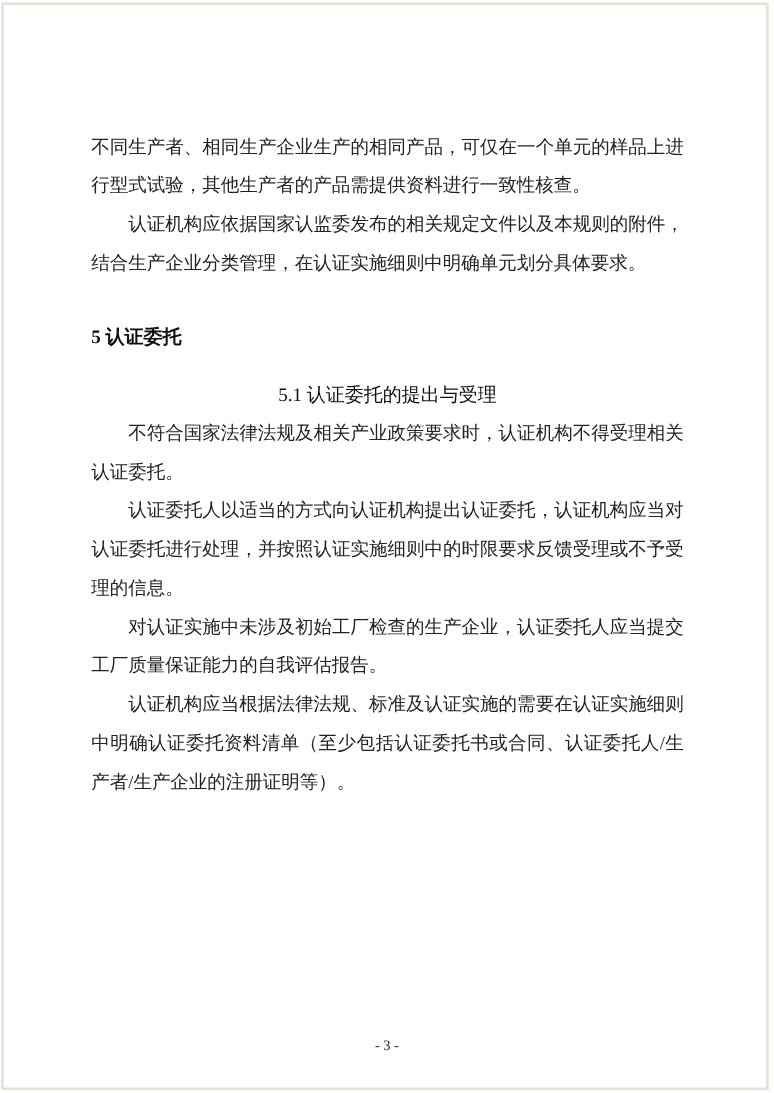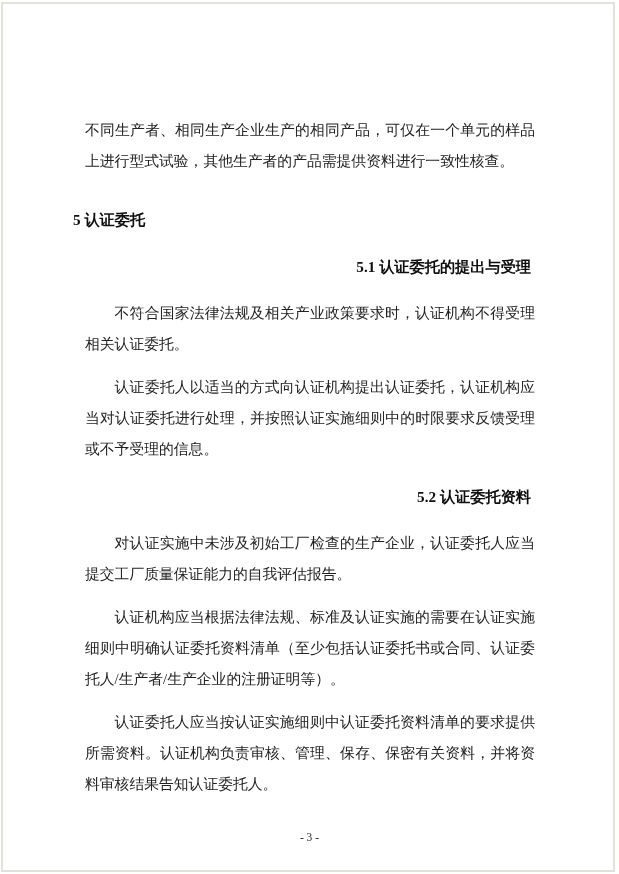--- a/index.html
+++ b/index.html
@@ -29,42 +29,42 @@
     position: absolute;
     left: 73px;
     top: 103px;
     width: 474px;
     font-size: 14.8px;
     line-height: 31px;
     text-align: justify;
     color: #222222;
   }
   .para {
-    margin: 12px;
+    margin: 0;
     text-indent: 2em;
   }
   .para.no-indent {
     text-indent: 0;
   }
   .h-sec {
     margin: 27px 0 16px 0;
     font-size: 15.2px;
     font-weight: 700;
     line-height: 31px;
     color: #0f0f0f;
     text-align: left;
     text-indent: 0;
   }
   .h-sub {
-    margin: 16px;
+    margin: 0;
     font-size: 15.2px;
-    font-weight: 700;
+    font-weight: 400;
     line-height: 31px;
     color: #0f0f0f;
-    text-align: right;
+    text-align: center;
     text-indent: 0;
   }
   .footer {
     position: absolute;
     left: 0;
     right: 0;
     top: 829px;
     text-align: center;
     font-size: 11.5px;
     line-height: 16px;
@@ -75,36 +75,35 @@
 <body>
 
 <div class="page">
 
   <div class="page-border"></div>
 
   <main class="content">
 
     <p class="para no-indent">不同生产者、相同生产企业生产的相同产品，可仅在一个单元的样品上进行型式试验，其他生产者的产品需提供资料进行一致性核查。</p>
 
+    <p class="para">认证机构应依据国家认监委发布的相关规定文件以及本规则的附件，结合生产企业分类管理，在认证实施细则中明确单元划分具体要求。</p>
 
     <h2 class="h-sec">5 认证委托</h2>
 
     <h3 class="h-sub">5.1 认证委托的提出与受理</h3>
 
     <p class="para">不符合国家法律法规及相关产业政策要求时，认证机构不得受理相关认证委托。</p>
 
     <p class="para">认证委托人以适当的方式向认证机构提出认证委托，认证机构应当对认证委托进行处理，并按照认证实施细则中的时限要求反馈受理或不予受理的信息。</p>
 
-    <h3 class="h-sub">5.2 认证委托资料</h3>
 
     <p class="para">对认证实施中未涉及初始工厂检查的生产企业，认证委托人应当提交工厂质量保证能力的自我评估报告。</p>
 
     <p class="para">认证机构应当根据法律法规、标准及认证实施的需要在认证实施细则中明确认证委托资料清单（至少包括认证委托书或合同、认证委托人/生产者/生产企业的注册证明等）。</p>
 
-    <p class="para">认证委托人应当按认证实施细则中认证委托资料清单的要求提供所需资料。认证机构负责审核、管理、保存、保密有关资料，并将资料审核结果告知认证委托人。</p>
 
   </main>
 
   <footer class="footer">
     <span>- 3 -</span>
   </footer>
 
 </div>
 
 </body></html>

